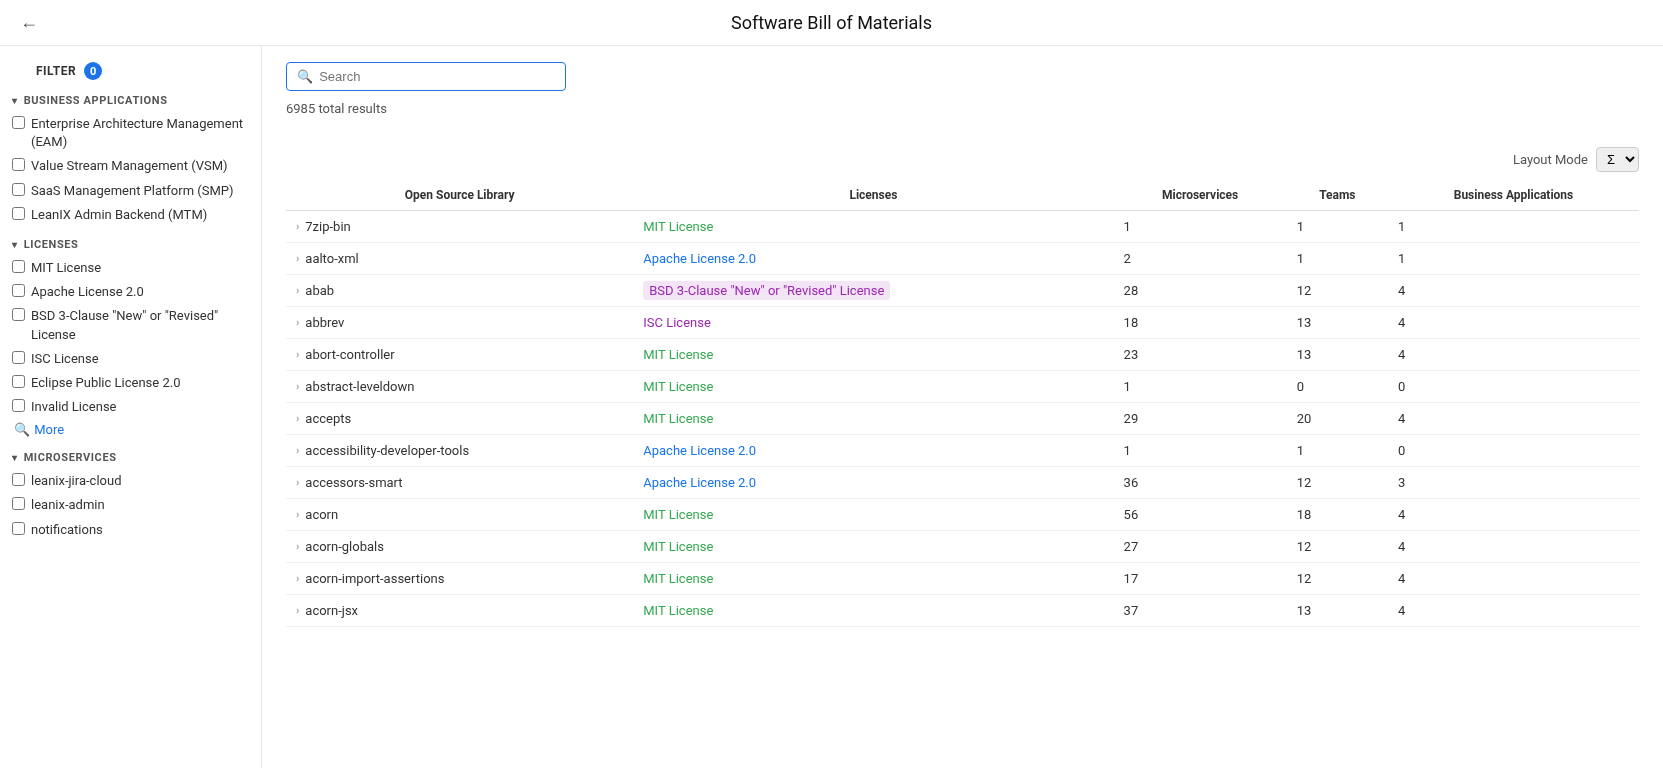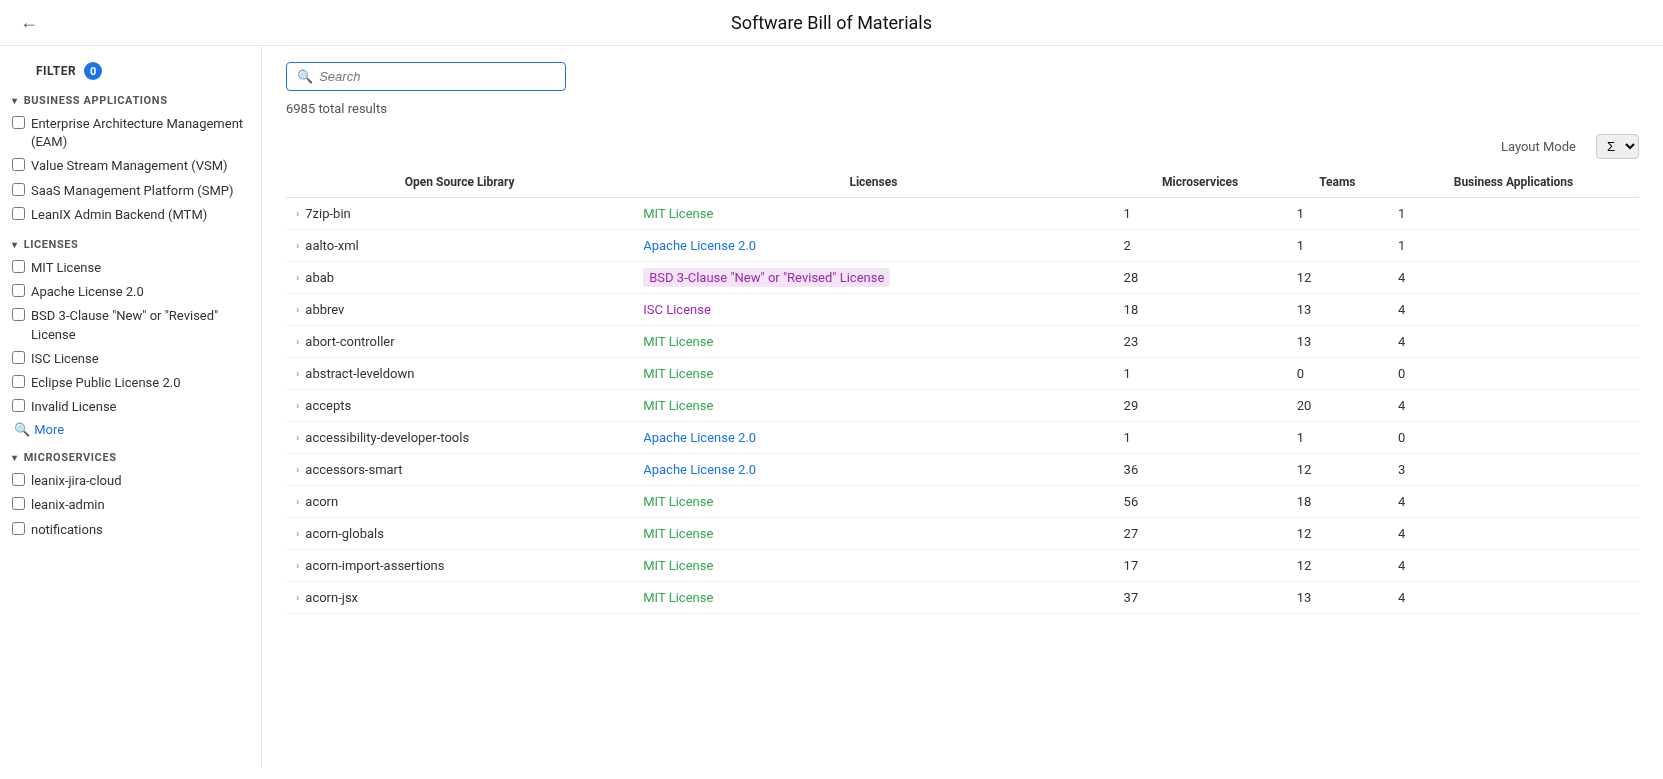--- a/index.html
+++ b/index.html
@@ -125,32 +125,31 @@
       margin-bottom: 10px;
       background: #fff;
     }
     .search-icon { color: #888; margin-right: 6px; font-size: 13px; }
     .search-input {
       border: none;
       outline: none;
       font-size: 13px;
       color: #4d7c0f;
       width: 100%;
-      font-style: italic;
     }
     .results-count {
       font-size: 13px;
       color: #555;
-      margin-bottom: 18px;
+      margin-bottom: 31px;
     }
     .toolbar-row {
       display: flex;
       justify-content: flex-end;
       align-items: center;
-      gap: 20px;
+      gap: 8px;
       margin-bottom: 8px;
     }
     .layout-mode-label { font-size: 13px; color: #555; }
     .layout-mode-select {
       border: 1px solid #ccc;
       border-radius: 4px;
       padding: 3px 6px;
       font-size: 13px;
       cursor: pointer;
     }

